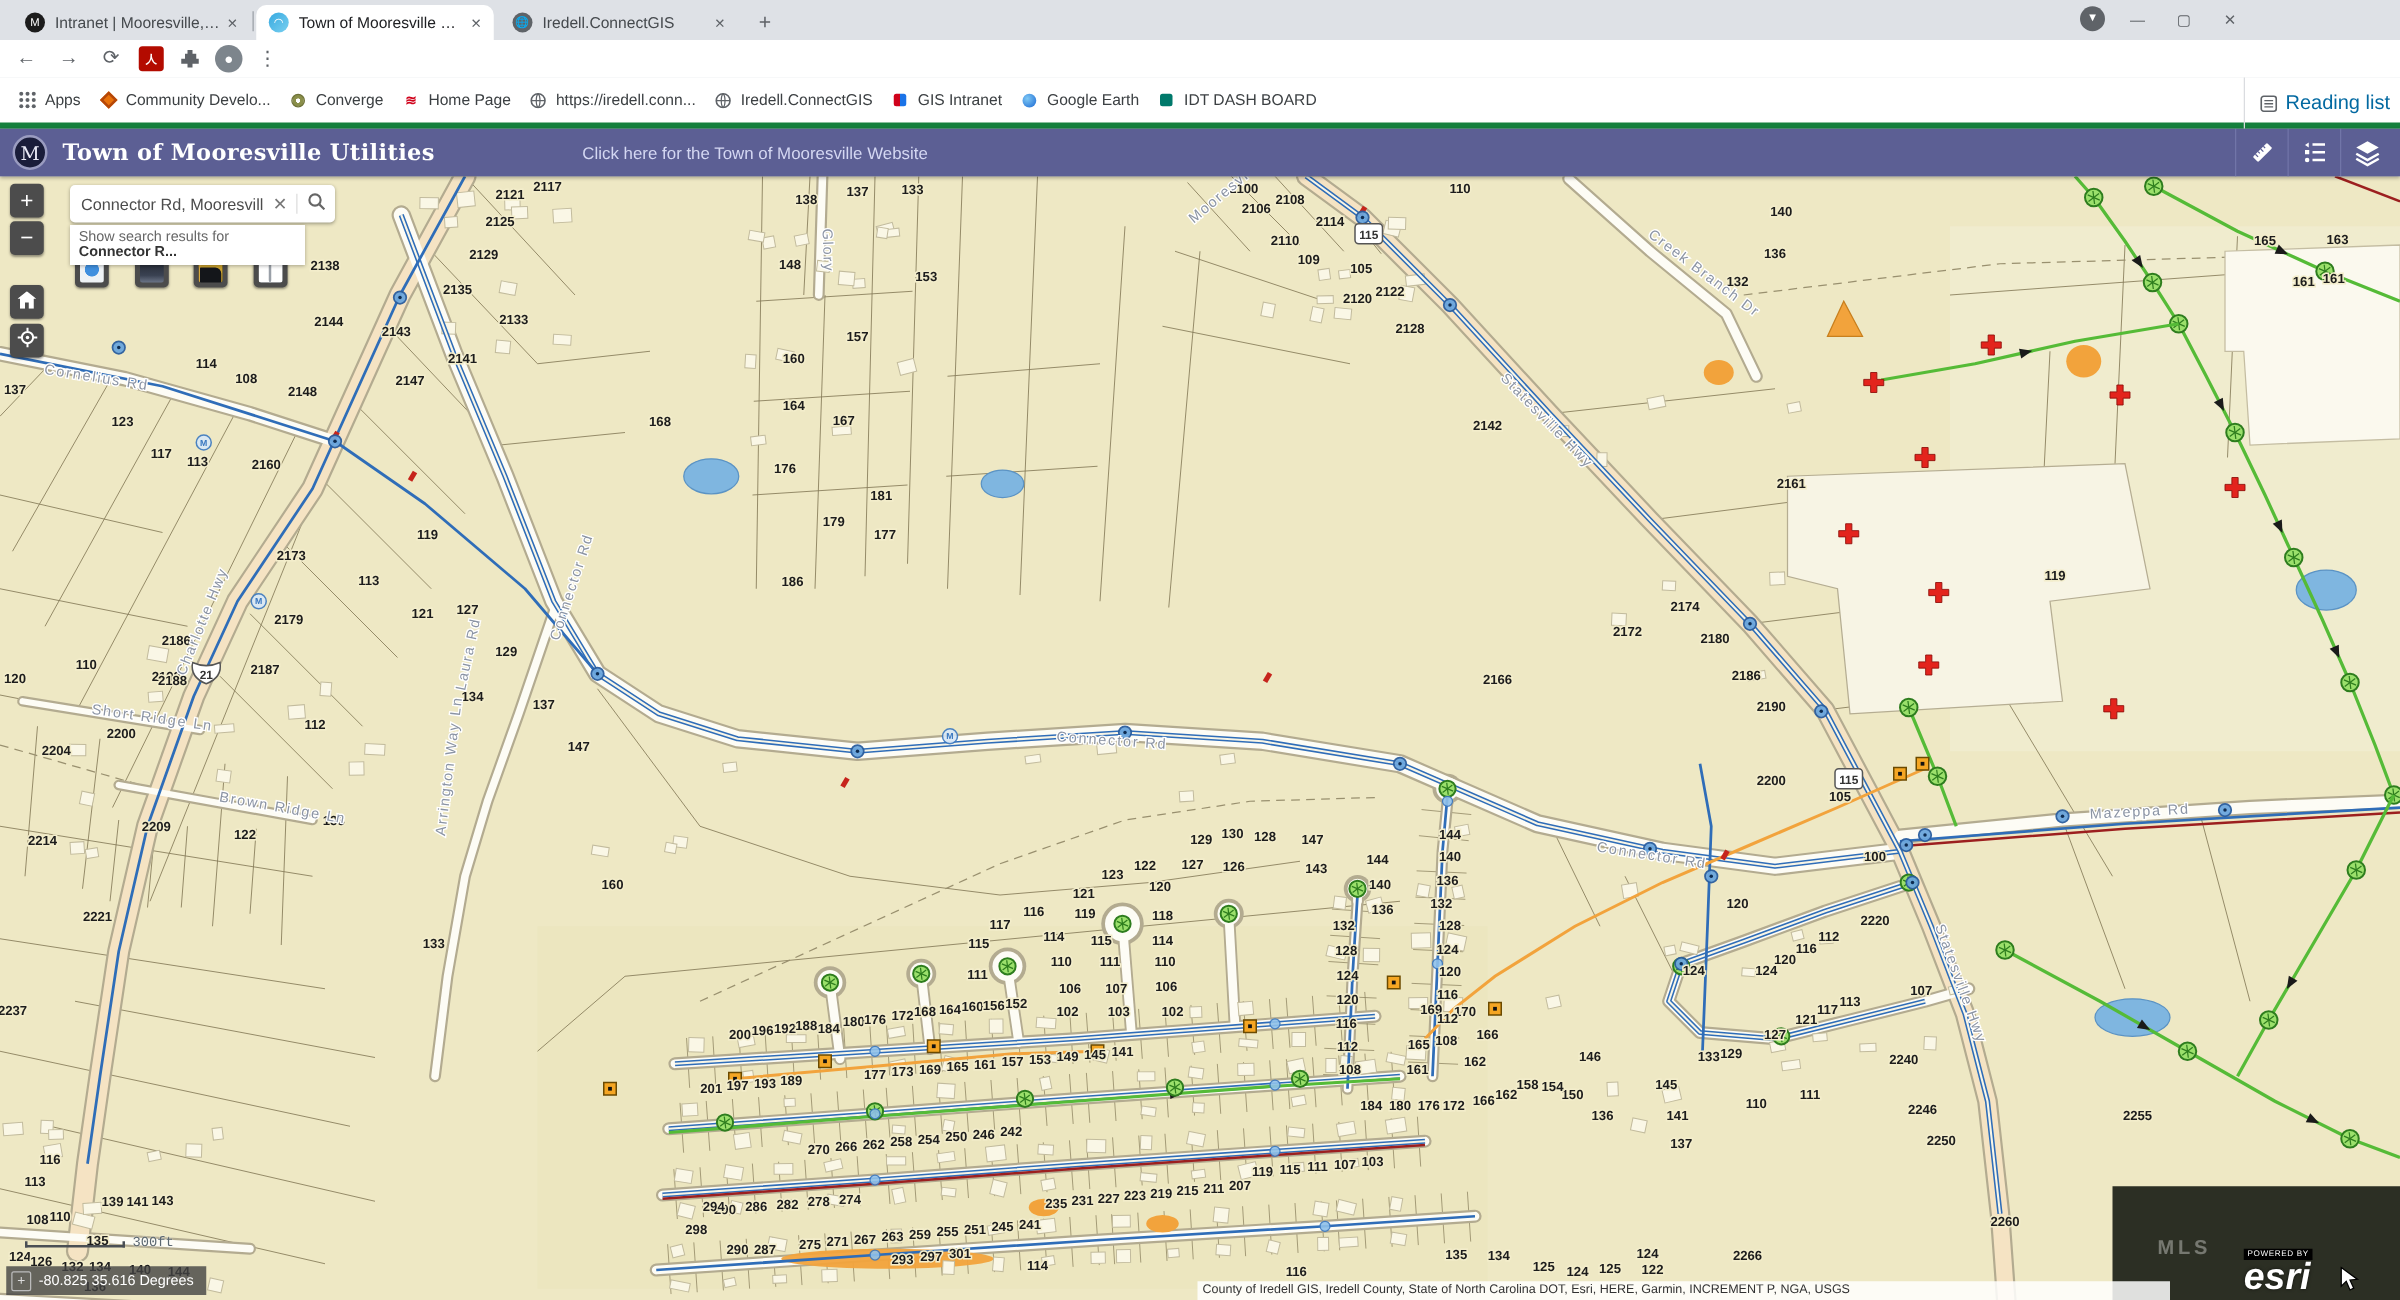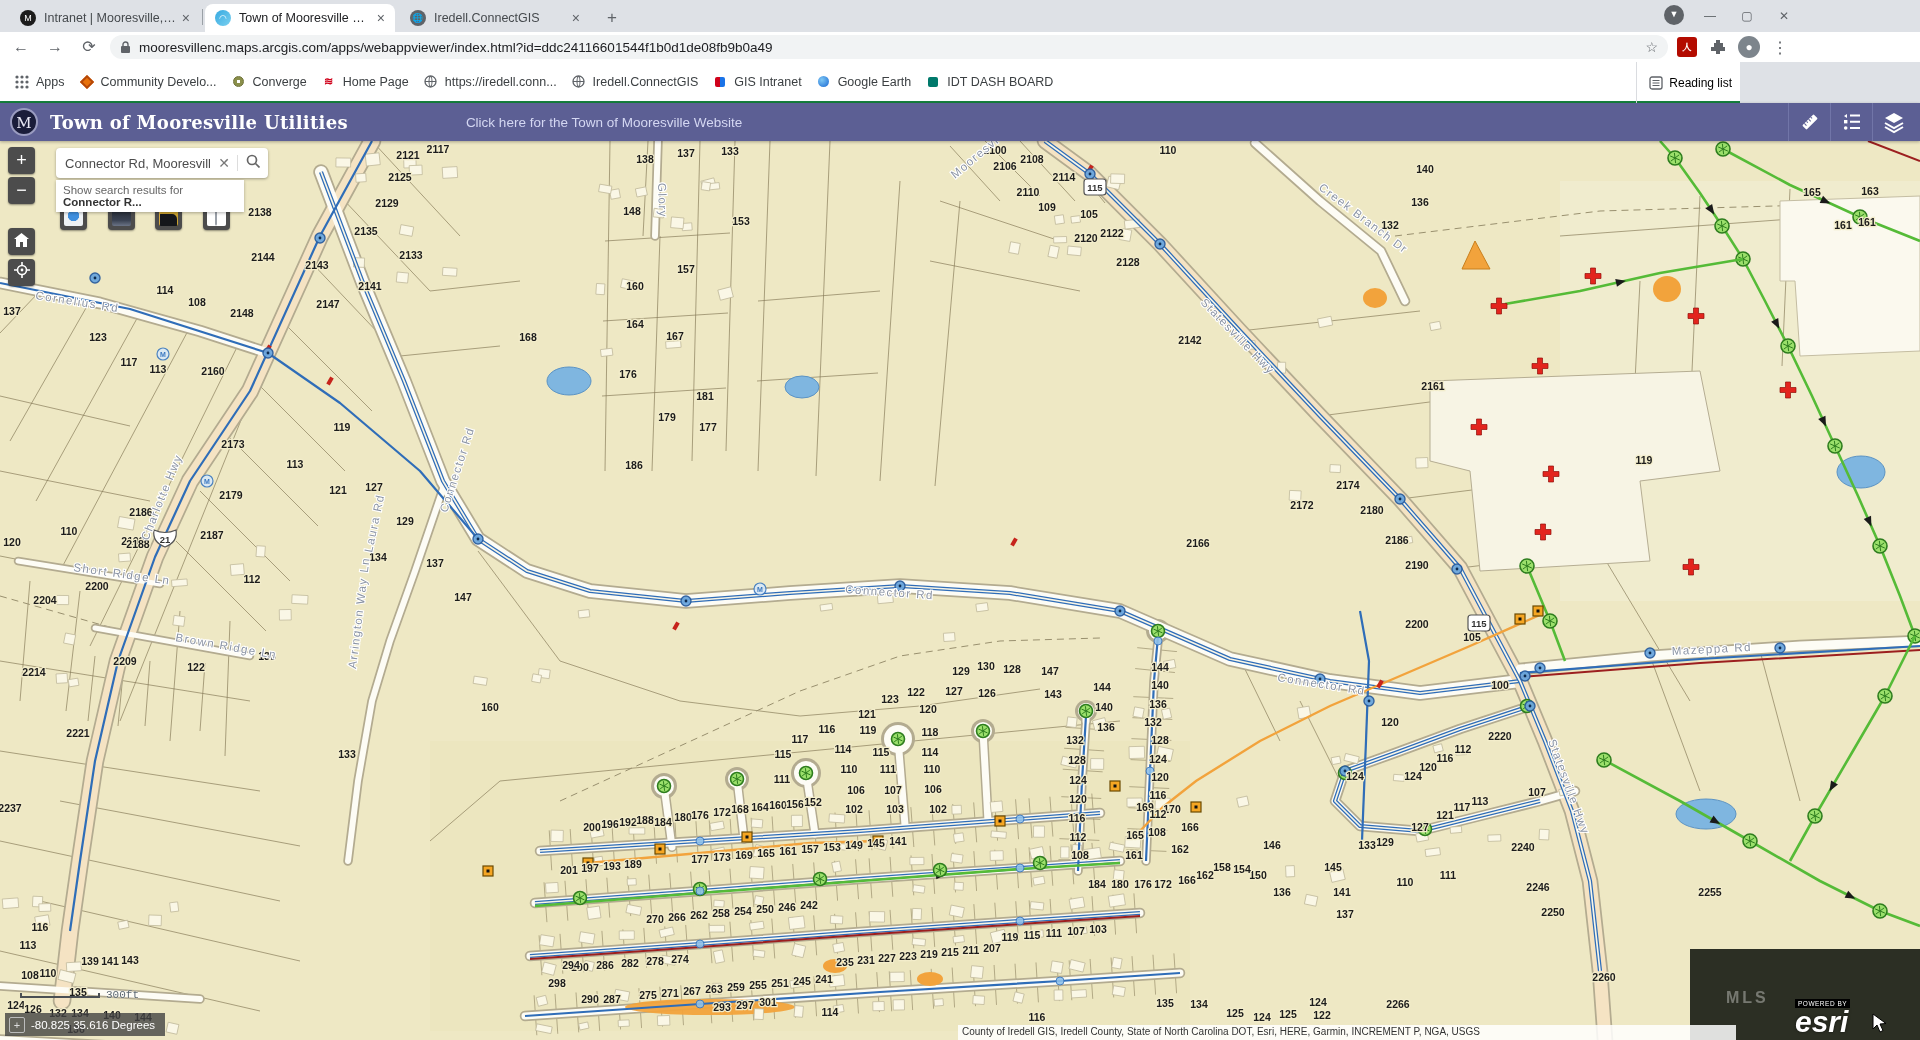--- a/index.html
+++ b/index.html
@@ -17,24 +17,24 @@
   #updbtn { position:absolute; top:5px; width:20px; height:20px; border-radius:50%; background:#5f6368; color:#fff; text-align:center; line-height:19px; font-size:9px; }
   #toolbar { position:absolute; left:0; top:32px; width:1920px; height:30px; background:#fff; display:flex; align-items:center; }
   .navic { width:26px; height:26px; margin-left:8px; text-align:center; line-height:26px; font-size:16px; color:#5f6368; cursor:pointer; }
   #omnibox { margin-left:8px; width:1558px; height:24px; background:#f1f3f4; border-radius:12px; display:flex; align-items:center; padding:0 10px; }
   #omnibox .lock { margin-right:8px; }
   #omnibox .url { font-size:13.5px; color:#202124; white-space:nowrap; overflow:hidden; flex:1; }
   #omnibox .star { color:#5f6368; font-size:14px; cursor:pointer; }
   .extic { width:24px; height:22px; margin-left:7px; display:flex; align-items:center; justify-content:center; cursor:pointer; }
   #pdfic { background:#b30b00; color:#fff; font-size:9px; font-weight:bold; width:20px; height:20px; border-radius:3px; text-align:center; line-height:20px; }
   #avatar { width:22px; height:22px; border-radius:50%; background:#7d858c; color:#fff; text-align:center; line-height:22px; font-size:12px; }
-  #bookbar { position:absolute; left:0; top:62px; width:1740px; height:41px; background:#fff; border-bottom:2px solid #15803d; display:flex; align-items:center; }
+  #bookbar { position:absolute; left:0; top:62px; width:1920px; height:41px; background:#fff; border-bottom:5px solid #15803d; display:flex; align-items:center; }
   .bm { display:flex; align-items:center; margin-left:14px; font-size:12.5px; color:#3c4043; white-space:nowrap; cursor:pointer; }
   .bm .ic { width:16px; height:16px; margin-right:6px; display:inline-flex; align-items:center; justify-content:center; font-size:11px; }
-  #readlist { position:absolute; right:8px; top:0; height:41px; display:flex; align-items:center; font-size:12px; color:#000000; cursor:pointer; border-left:1px solid #dadce0; padding-left:12px; }
+  #readlist { position:absolute; right:8px; top:0; height:41px; display:flex; align-items:center; font-size:16px; color:#0369a1; cursor:pointer; border-left:1px solid #dadce0; padding-left:12px; }
   
   #appheader { position:absolute; left:0; top:103px; width:1920px; height:38px; background:#5c5f94; display:flex; align-items:center; box-shadow:0 1px 3px rgba(0,0,0,.3); z-index:30; }
   #applogo { width:28px; height:28px; border-radius:50%; background:#1a1d3a; border:2px solid #9a9cc0; color:#e8e8f5; font-family:"DejaVu Serif",serif; text-align:center; line-height:26px; font-size:15px; margin-left:10px; }
   #apptitle { color:#fff; font-family:"DejaVu Serif",serif; font-size:18px; font-weight:bold; margin-left:12px; letter-spacing:.3px; }
   #applink { color:#d4d7f2; font-size:13.5px; margin-left:118px; cursor:pointer; }
   #hdricons { position:absolute; right:6px; top:0; height:38px; display:flex; align-items:center; }
   .hic { width:42px; height:38px; display:flex; align-items:center; justify-content:center; border-left:1px solid #7175a8; cursor:pointer; }
   
   #mapwrap { position:absolute; left:0; top:141px; width:1920px; height:899px; overflow:hidden; }
   #mapsvg { position:absolute; left:0; top:0; }
@@ -82,28 +82,20 @@
   <div id="updbtn" style="left:1664px;">▼</div>
   <div class="winbtn" style="left:1693px;">—</div>
   <div class="winbtn" style="left:1730px;">▢</div>
   <div class="winbtn" style="left:1767px;">✕</div>
 </div>
 
 <div id="toolbar">
   <div class="navic">←</div>
   <div class="navic">→</div>
   <div class="navic">⟳</div>
-  <div id="omnibox">
-    <svg class="lock" width="11" height="13" viewBox="0 0 11 13">
-        <rect x="1" y="5" width="9" height="7" rx="1" fill="#5f6368"></rect>
-        <path d="M3 5V3.5A2.5 2.5 0 0 1 8 3.5V5" fill="none" stroke="#5f6368" stroke-width="1.4"></path>
-      </svg>
-    <span class="url">mooresvillenc.maps.arcgis.com/apps/webappviewer/index.html?id=ddc24116601544f1b0d1de08fb9b0a49</span>
-    <span class="star">☆</span>
-  </div>
   <div class="extic">
       <span id="pdfic">人</span>
     </div>
   <div class="extic">
     <svg width="16" height="16" viewBox="0 0 16 16">
         <path d="M6 1h4v3h3v4h2v4h-5v3H6v-3H1V8h3V4h2z" fill="#5f6368"></path>
       </svg>
   </div>
   <div class="extic">
       <span id="avatar">●</span>

